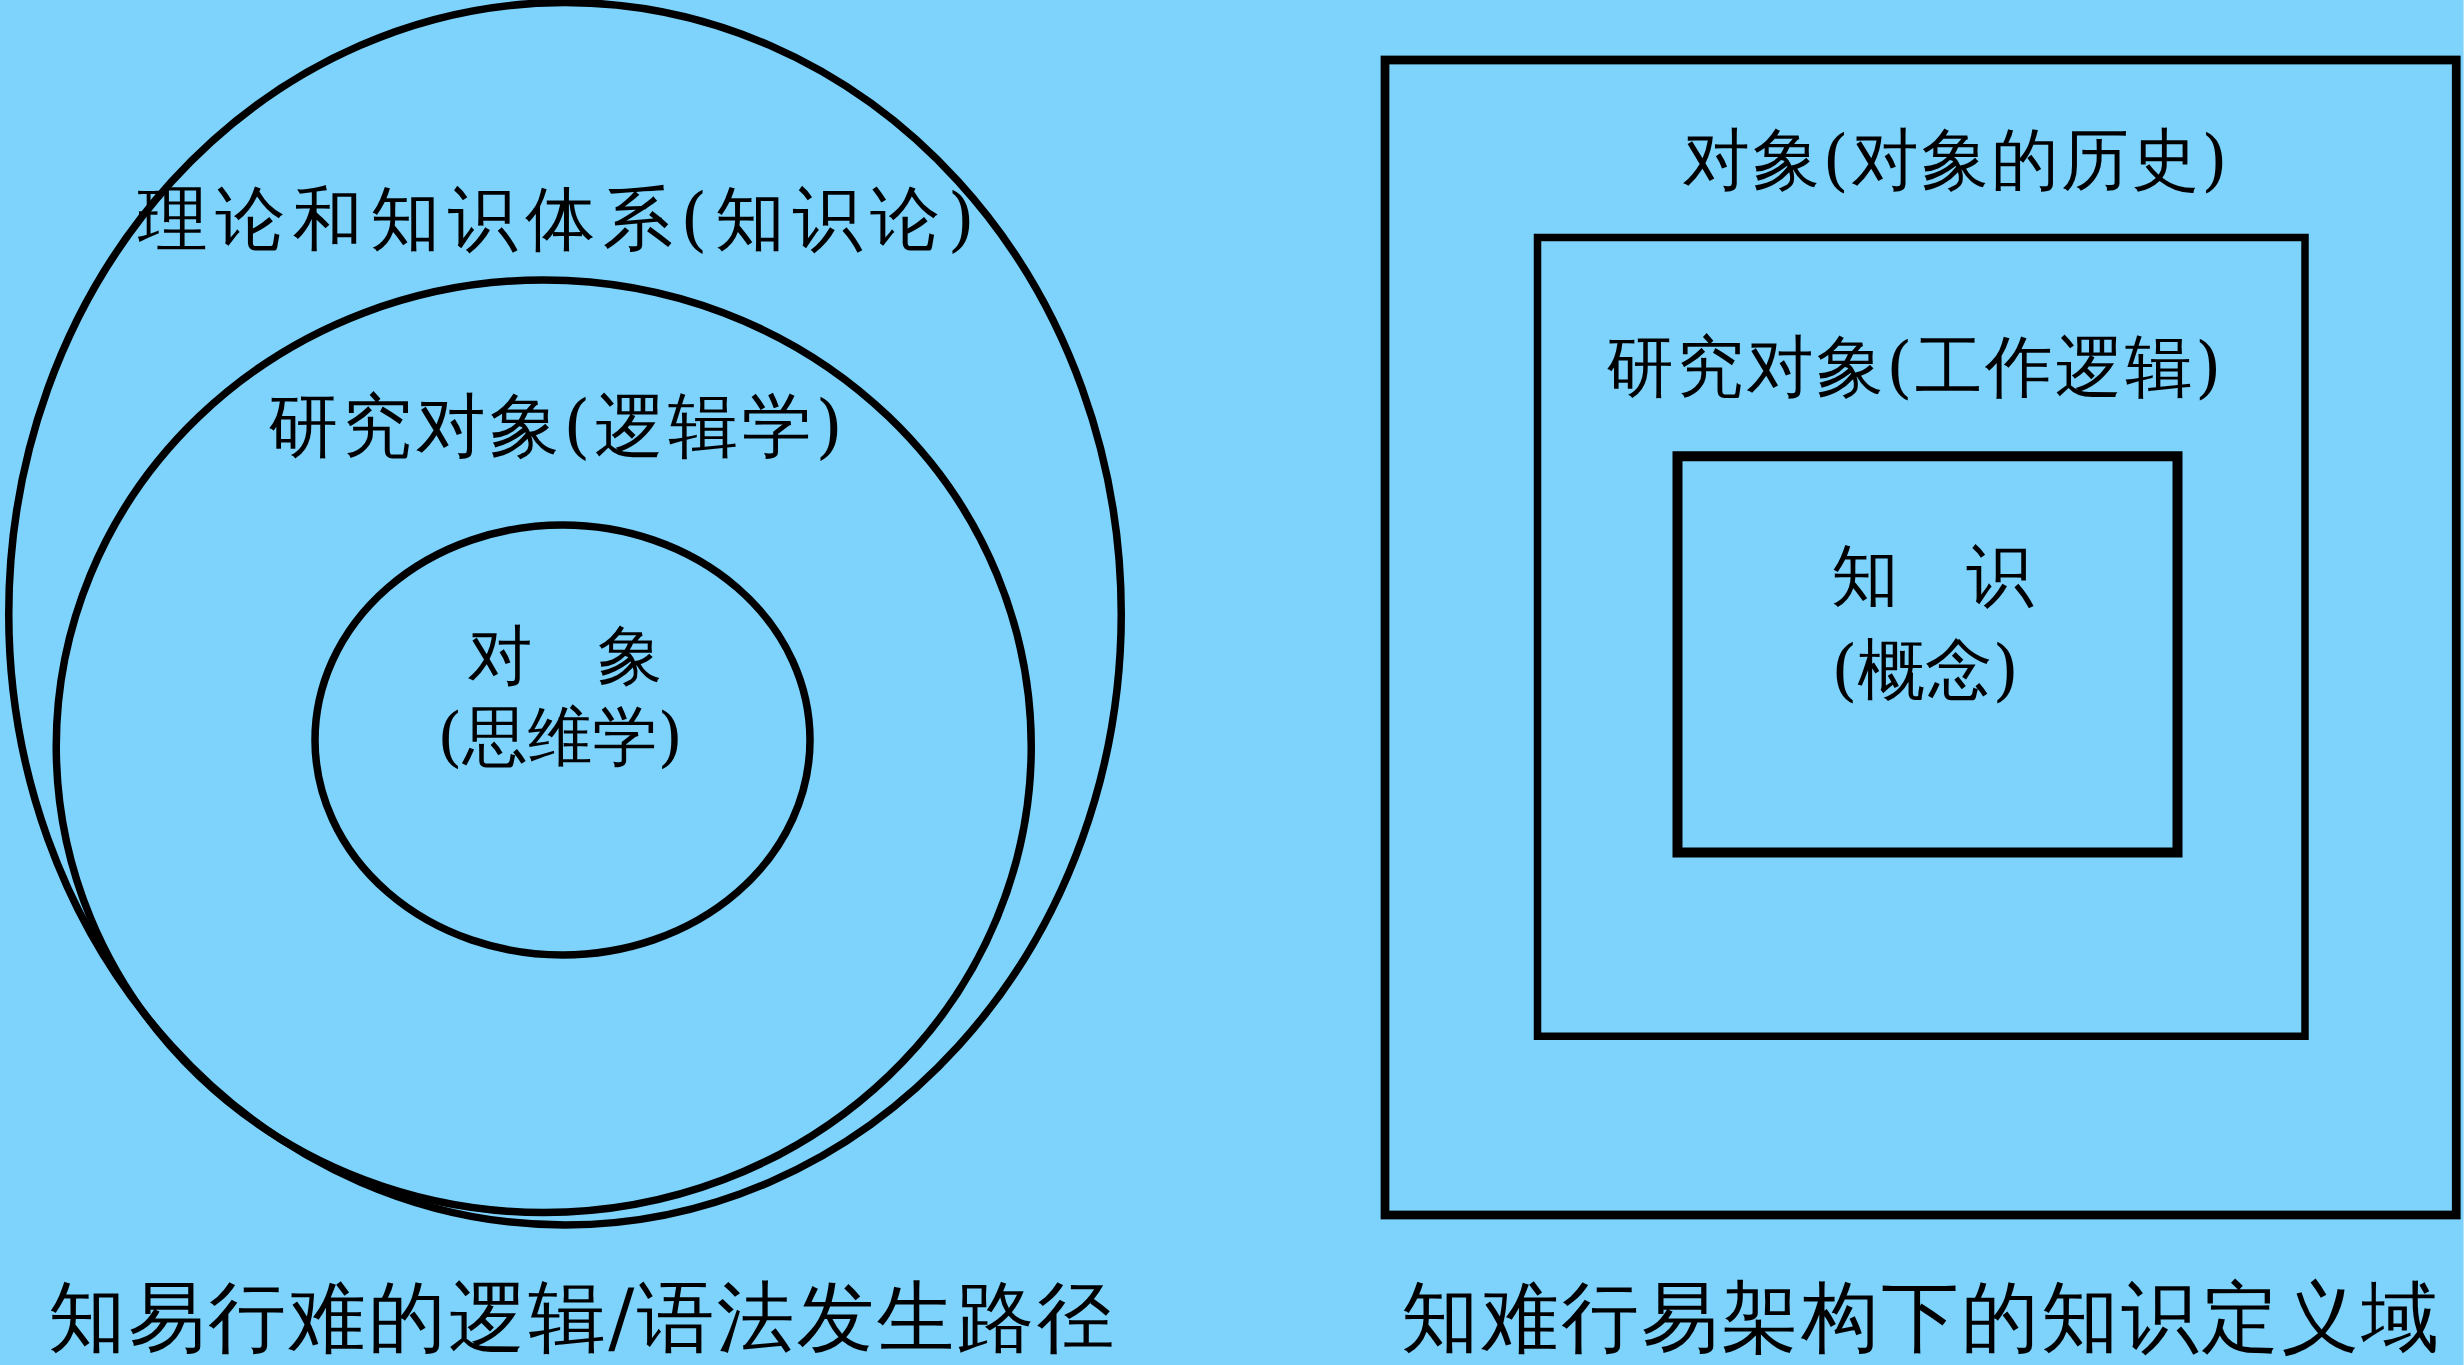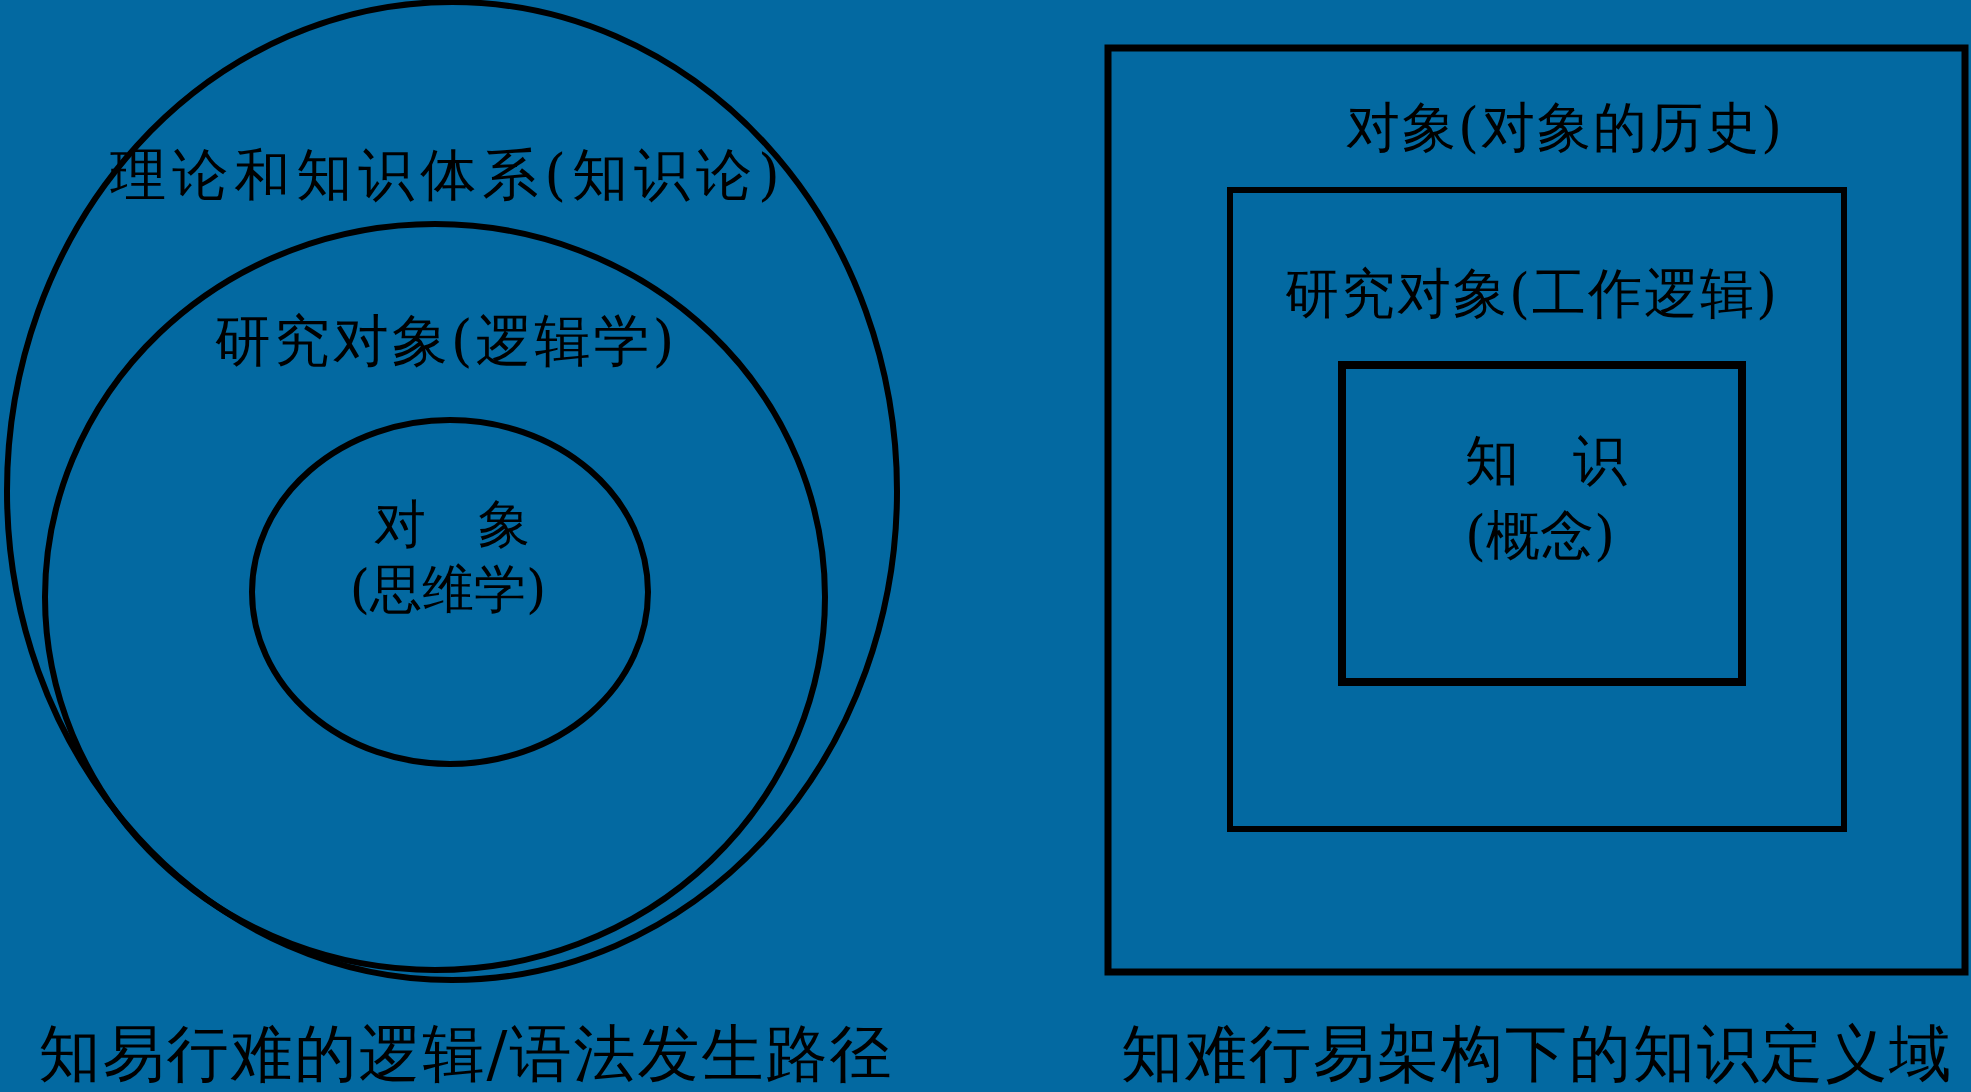--- a/index.html
+++ b/index.html
@@ -4,21 +4,21 @@
 <style>
   html, body {
     margin: 0;
     padding: 0;
     background: #ffffff;
   }
   .stage {
     position: relative;
     width: 1971px;
     height: 1092px;
-    background: #0369a1;
+    background: #7dd3fc;
     overflow: hidden;
   }
   .stage svg {
     position: absolute;
     left: 0;
     top: 0;
     display: block;
   }
   text {
     font-family: "DejaVu Serif", "Liberation Serif", serif;

